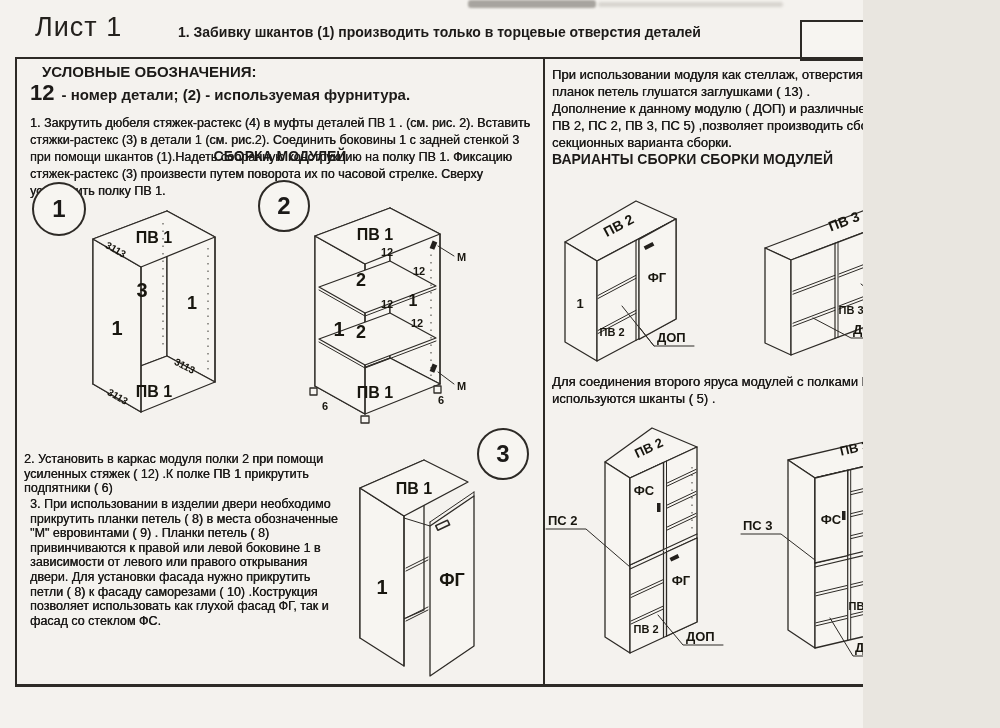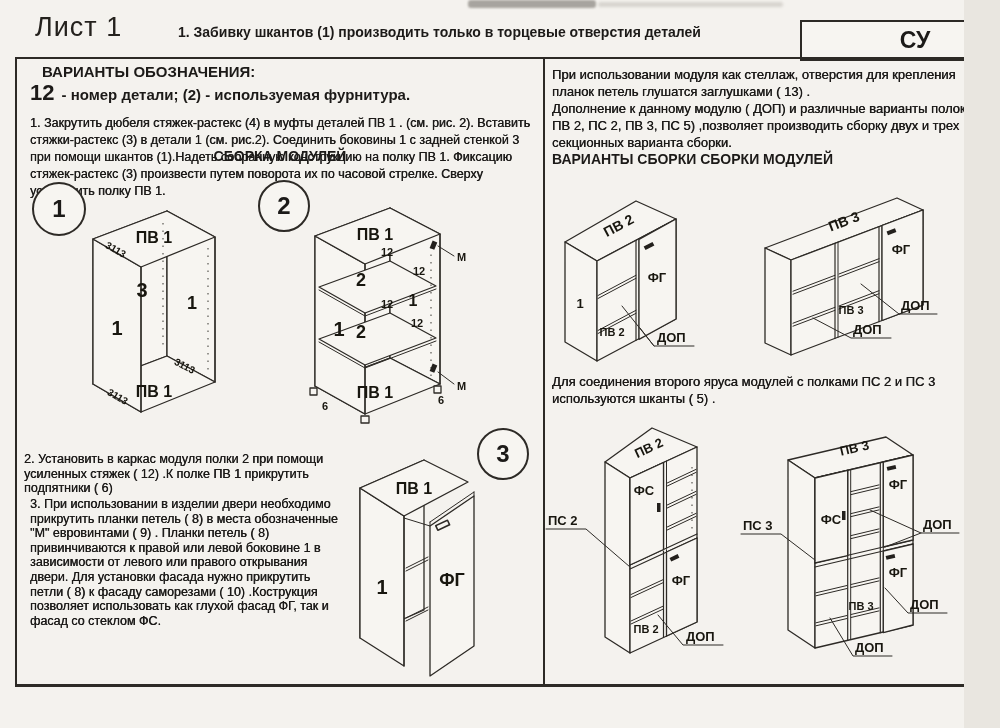--- a/index.html
+++ b/index.html
@@ -1,16 +1,16 @@
 <!DOCTYPE html>
 <html><head>
 <meta charset="utf-8">
 <style>
   html,body{margin:0;padding:0;background:#e9e6e0;}
-  #sheet{position:relative;width:964px;height:728px;background:#f4f2ee;overflow:hidden;
+  #sheet{position:relative;width:863px;height:728px;background:#f4f2ee;overflow:hidden;
          font-family:"Liberation Sans",sans-serif;color:#1c1a18;}
   .abs{position:absolute;}
   .box{border:2px solid #2d2a26;background:#f7f5f1;padding-left:38px;}
   .scantext{text-shadow:0.35px 0 0 #222;}
   .b{font-weight:bold;}
   p{margin:0;}
   svg{display:block;}
   svg .f{fill:#f7f5f1;stroke:#2d2a26;stroke-width:1.3;stroke-linejoin:round;}
   svg .l{fill:none;stroke:#2d2a26;stroke-width:1.2;stroke-linejoin:round;stroke-linecap:round;}
   svg .thin{stroke-width:1;}
@@ -31,21 +31,21 @@
 
   <div class="abs" style="left:35px;top:12px;font-size:27px;color:#24211d;letter-spacing:1px;">Лист 1</div>
   <div class="abs b" style="left:178px;top:24px;font-size:14px;">1. Забивку шкантов (1) производить только в торцевые отверстия деталей</div>
   <div class="abs box" style="left:800px;top:20px;width:150px;height:37px;display:flex;align-items:center;justify-content:center;">
     <span class="b" style="font-size:23px;">СУ</span>
   </div>
 
   <div class="abs box" style="left:15px;top:57px;width:946px;height:625px;border-bottom-width:3px;background:transparent;"></div>
   <div class="abs" style="left:543px;top:57px;width:2px;height:627px;background:#2d2a26;"></div>
 
-  <div class="abs b" style="left:42px;top:63px;font-size:15px;">ВАРИАНТЫ ОБОЗНАЧЕНИЯ:</div>
+  <div class="abs b" style="left:42px;top:63px;font-size:15px;">УСЛОВНЫЕ ОБОЗНАЧЕНИЯ:</div>
   <div class="abs" style="left:30px;top:80px;display:flex;align-items:baseline;gap:7px;">
     <span class="b" style="font-size:22px;">12</span>
     <span class="b" style="font-size:15px;">- номер детали;  (2) - используемая фурнитура.</span>
   </div>
   <div class="abs b" style="left:25px;top:100px;width:510px;text-align:center;font-size:14px;margin-top:48px;">СБОРКА МОДУЛЕЙ</div>
   <p class="abs scantext" style="left:30px;top:115px;width:508px;font-size:12.5px;line-height:17px;">1. Закрутить дюбеля стяжек-растекс (4) в муфты деталей ПВ 1 . (см. рис. 2). Вставить стяжки-растекс (3) в детали 1 (см. рис.2). Соединить  боковины 1 с задней стенкой 3 при помощи шкантов (1).Надеть собранную конструкцию на полку ПВ 1. Фиксацию стяжек-растекс (3) произвести путем поворота их по часовой стрелке. Сверху установить полку ПВ 1.</p>
 
   <div class="abs circle" style="left:32px;top:182px;width:50px;height:50px;">1</div>
   <div class="abs circle" style="left:258px;top:180px;width:48px;height:48px;">2</div>
   <div class="abs circle" style="left:477px;top:428px;width:48px;height:48px;">3</div>

